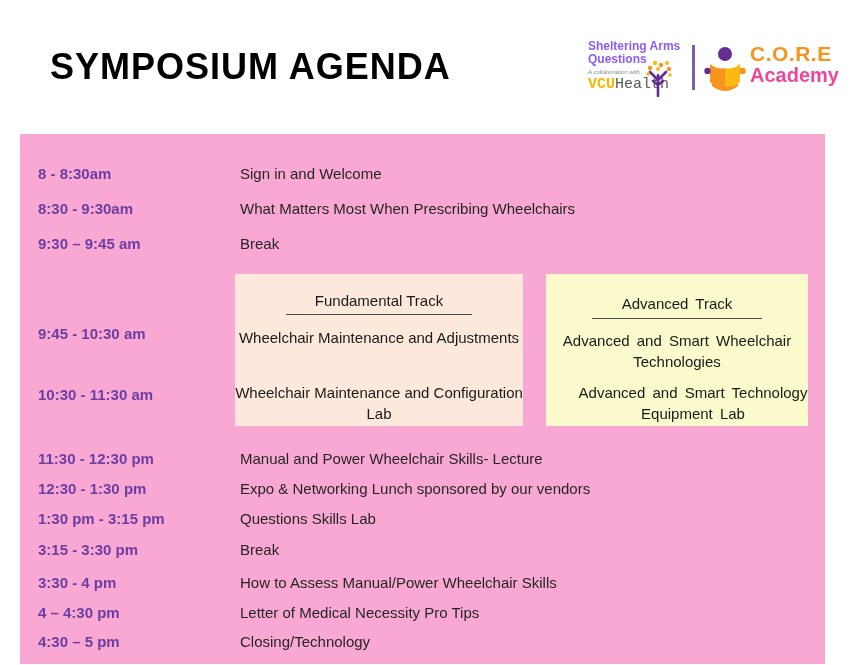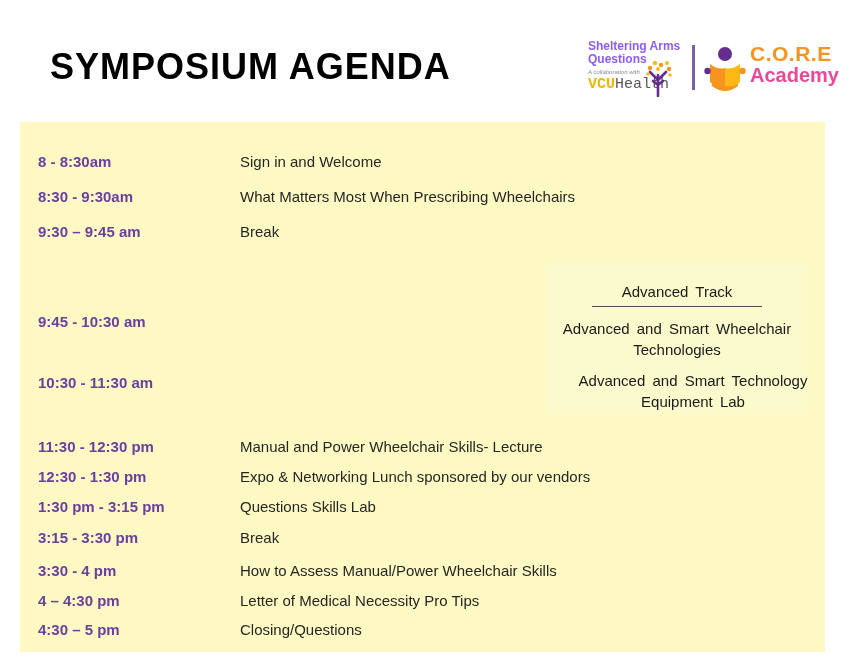--- a/index.html
+++ b/index.html
@@ -21,22 +21,22 @@
   .sa-health{color:#58595b;}
   .sa-tree{position:absolute;left:57px;top:19px;}
   .logo-divider{position:absolute;left:692px;top:45px;width:2.5px;height:45px;background:#7C5FA8;}
   .core-logo{position:absolute;left:704px;top:41px;}
   .core-figure{position:absolute;left:0;top:4px;}
   .core-text{position:absolute;left:46px;top:2px;white-space:nowrap;}
   .core-line1{font-size:21px;font-weight:bold;color:#F7941E;letter-spacing:0.5px;line-height:1.05;}
   .core-line2{font-size:20px;font-weight:bold;color:#ec4899;line-height:1.0;}
   
   .panel{
-    position:absolute;left:20px;top:122px;width:805px;height:530px;
-    background:#fef9c3;
+    position:absolute;left:20px;top:134px;width:805px;height:530px;
+    background:#f9a8d4;
   }
   .row{position:absolute;left:0;width:100%;height:20px;}
   .time{
     position:absolute;left:18px;top:0;
     font-size:15px;font-weight:bold;color:#6B3EA1;white-space:nowrap;
   }
   .desc{
     position:absolute;left:220px;top:0;
     font-size:15px;color:#262626;white-space:nowrap;
   }
@@ -115,20 +115,26 @@
     <span class="desc">Break</span>
   </div>
 
   <div class="row" style="top:191px">
     <span class="time">9:45 - 10:30 am</span>
   </div>
   <div class="row" style="top:252px">
     <span class="time">10:30 - 11:30 am</span>
   </div>
 
+  <div class="track-box track-fundamental">
+    <div class="track-header">Fundamental Track</div>
+    <div class="track-line"></div>
+    <div class="track-item item1">Wheelchair Maintenance and Adjustments</div>
+    <div class="track-item item2">Wheelchair Maintenance and Configuration Lab</div>
+  </div>
 
   <div class="track-box track-advanced">
     <div class="track-header">Advanced Track</div>
     <div class="track-line"></div>
     <div class="track-item item1">Advanced and Smart Wheelchair Technologies</div>
     <div class="track-item item2">Advanced and Smart Technology Equipment Lab</div>
   </div>
 
   <div class="row" style="top:316px">
     <span class="time">11:30 - 12:30 pm</span>
@@ -149,16 +155,16 @@
   <div class="row" style="top:440px">
     <span class="time">3:30 - 4 pm</span>
     <span class="desc">How to Assess Manual/Power Wheelchair Skills</span>
   </div>
   <div class="row" style="top:470px">
     <span class="time">4 – 4:30 pm</span>
     <span class="desc">Letter of Medical Necessity Pro Tips</span>
   </div>
   <div class="row" style="top:499px">
     <span class="time">4:30 – 5 pm</span>
-    <span class="desc">Closing/Questions</span>
+    <span class="desc">Closing/Technology</span>
   </div>
 
 </div>
 
 </body></html>

